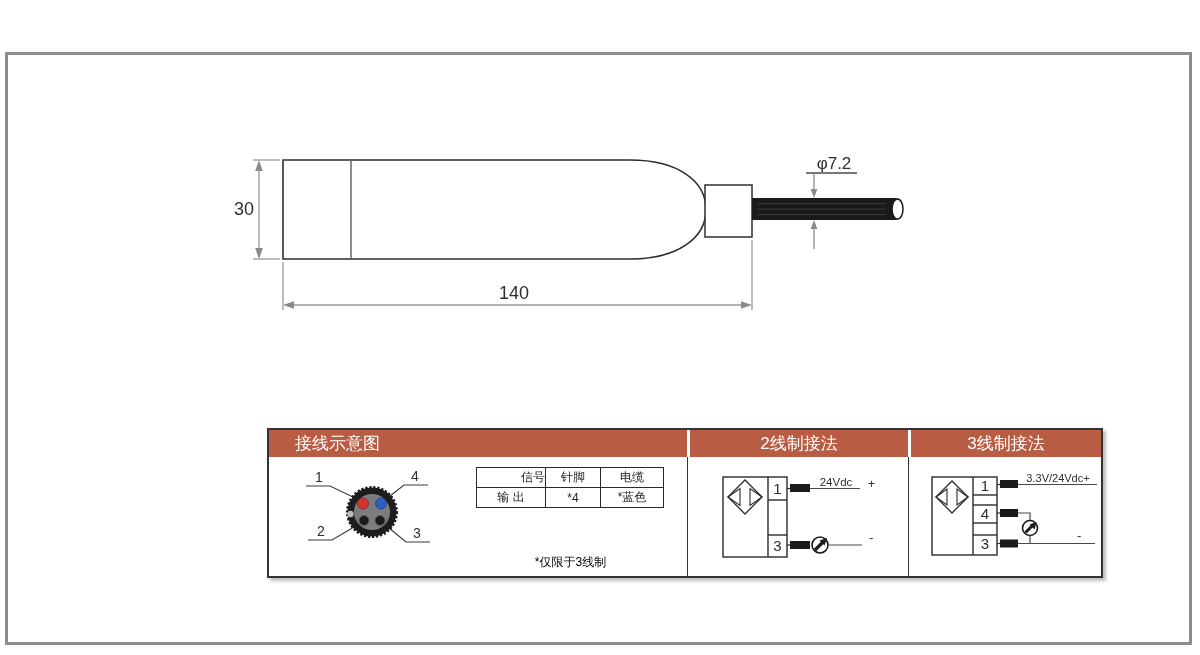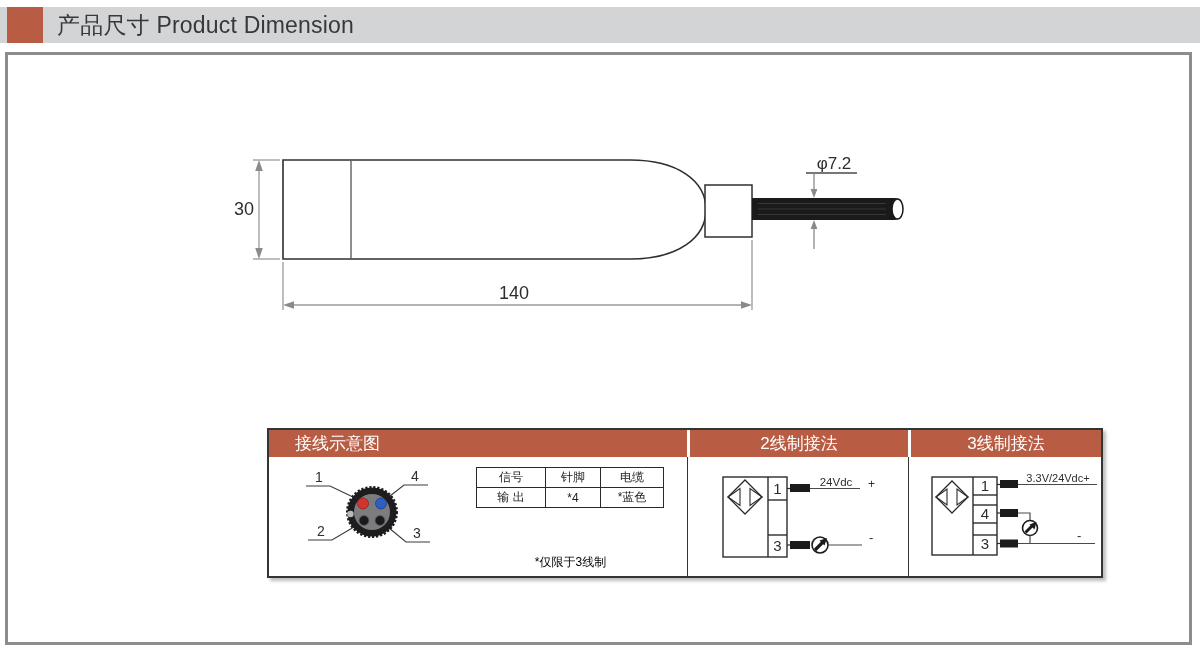--- a/index.html
+++ b/index.html
@@ -31,36 +31,32 @@
   .wh2, .wh3 { text-align:center; border-left:3px solid #ffffff; }
   .wp { position:relative; background:#fff; }
   .wp2, .wp3 { border-left:1px solid #333436; }
   .panel-svg { position:absolute; left:0; top:0; }
 
   
   .pintable { position:absolute; left:207px; top:10px; border-collapse:collapse;
     font-size:12px; color:#1d1d1f; table-layout:fixed; }
   .pintable th, .pintable td { border:1px solid #2a2a2c; text-align:center;
     font-weight:normal; height:20px; padding:0; }
-  .pintable .c0 { width:69px; } .pintable .c1 { width:55px;text-align:center; } .pintable .c2 { width:63px;text-align:center; }
+  .pintable .c0 { width:69px;text-align:right; } .pintable .c1 { width:55px;text-align:center; } .pintable .c2 { width:63px;text-align:center; }
   .footnote { position:absolute; left:207px; top:97px; width:189px; text-align:center;
     font-size:12px; color:#000000; }
 
   
   text { font-family:"Liberation Sans","DejaVu Sans",sans-serif; fill:#2e2e30; }
 </style>
 </head>
 <body>
 
 <div id="stage">
 
-  <div class="titlebar">
-    <div class="accent-sq"></div>
-    <div class="title-text">产品尺寸 Product Dimension</div>
-  </div>
 
   <div class="mainbox"></div>
 
   <svg class="drawsvg" width="1200" height="420" viewBox="0 0 1200 420">
 
     <path d="M283,160 L630,160 C678,160 706,181 706,209.5 C706,238 678,259 630,259 L283,259 Z" fill="#ffffff" stroke="#2f2f31" stroke-width="1.6"></path>
     <line x1="351" y1="160" x2="351" y2="259" stroke="#5f5f61" stroke-width="1.4"></line>
 
     <rect x="705" y="185" width="47" height="52" fill="#ffffff" stroke="#2f2f31" stroke-width="1.5"></rect>
 

